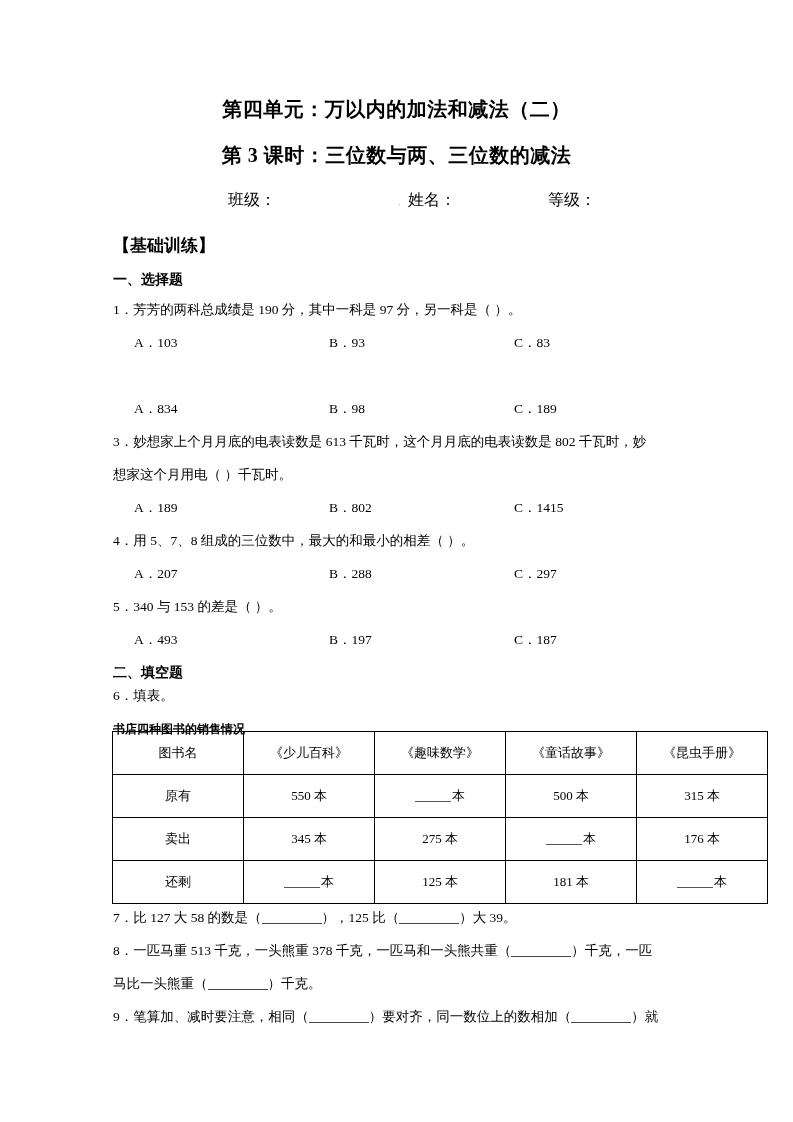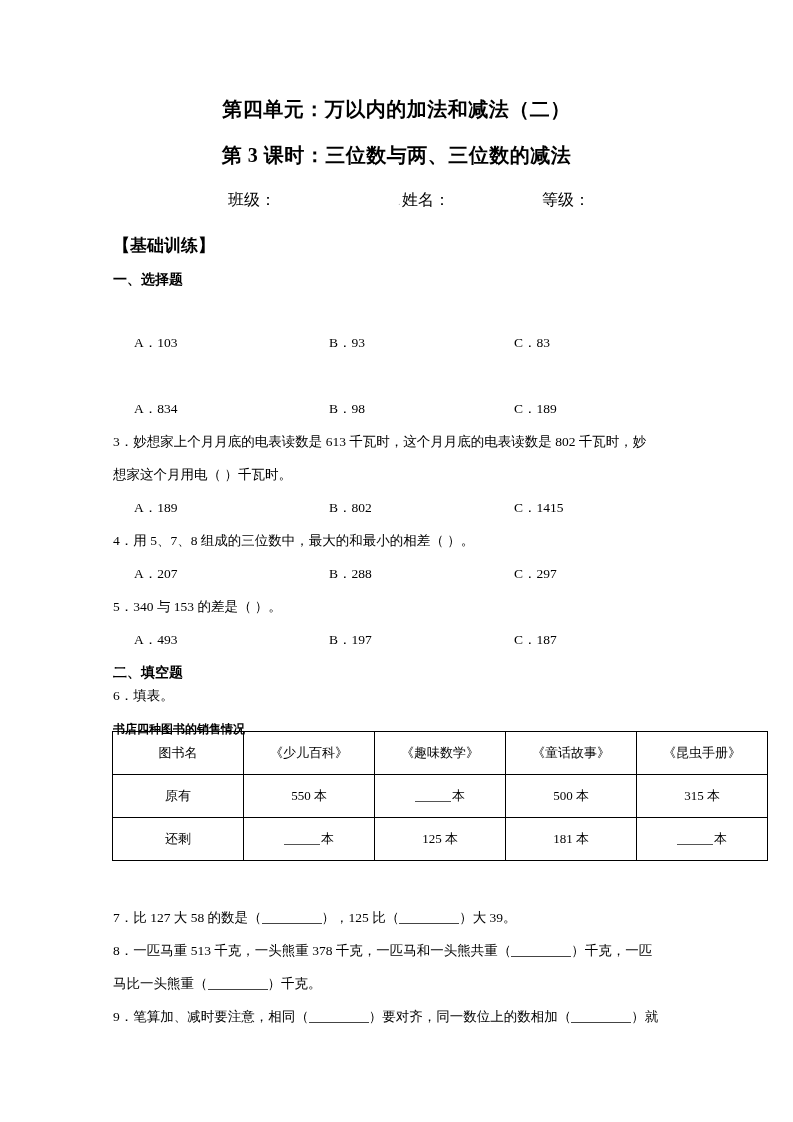--- a/index.html
+++ b/index.html
@@ -58,21 +58,21 @@
   }
   .info-line .slot-class { display: inline-block; }
   .info-line .spacer-a { display: inline-block; width: 118px; }
   .info-line .tiny-mark {
     display: inline-block;
     width: 4px;
     color: #b9b9b9;
     font-size: 11px;
     vertical-align: baseline;
   }
-  .info-line .slot-name { display: inline-block; }
+  .info-line .slot-name { display: inline-block; margin-left: 6px; }
   .info-line .spacer-b { display: inline-block; width: 84px; }
   .info-line .slot-grade { display: inline-block; }
 
   
   .big-section {
     position: absolute;
     left: 113px;
     font-size: 17px;
     font-weight: bold;
     line-height: 22px;
@@ -170,20 +170,21 @@
     <span class="slot-class">班级：</span>
     <span class="spacer-a"></span><span class="tiny-mark">.</span><span class="slot-name">姓名：</span>
     <span class="spacer-b"></span>
     <span class="slot-grade">等级：</span>
   </div>
 
   <div class="big-section" style="top:235px;">【基础训练】</div>
 
   <div class="sub-section" style="top:270px;">一、选择题</div>
 
+  <div class="qline" style="top:300px;">1．芳芳的两科总成绩是 190 分，其中一科是 97 分，另一科是（      ）。</div>
   <div class="opt-row" style="top:333px;">
     <span class="opt opt-a">A．103</span><span class="opt opt-b">B．93</span><span class="opt opt-c">C．83</span>
   </div>
 
   <div class="opt-row" style="top:399px;">
     <span class="opt opt-a">A．834</span><span class="opt opt-b">B．98</span><span class="opt opt-c">C．189</span>
   </div>
 
   <div class="qline" style="top:432px;">3．妙想家上个月月底的电表读数是 613 千瓦时，这个月月底的电表读数是 802 千瓦时，妙</div>
   <div class="qline" style="top:465px;">想家这个月用电（      ）千瓦时。</div>
@@ -217,20 +218,27 @@
       </tr>
 
       <tr>
         <td>原有</td>
         <td><span>550 本</span></td>
         <td><span class="cell-blank"></span><span>本</span></td>
         <td><span>500 本</span></td>
         <td><span>315 本</span></td>
       </tr>
 
+      <tr>
+        <td>卖出</td>
+        <td><span>345 本</span></td>
+        <td><span>275 本</span></td>
+        <td><span class="cell-blank"></span><span>本</span></td>
+        <td><span>176 本</span></td>
+      </tr>
 
       <tr>
         <td>还剩</td>
         <td><span class="cell-blank"></span><span>本</span></td>
         <td><span>125 本</span></td>
         <td><span>181 本</span></td>
         <td><span class="cell-blank"></span><span>本</span></td>
       </tr>
     </tbody>
   </table>

